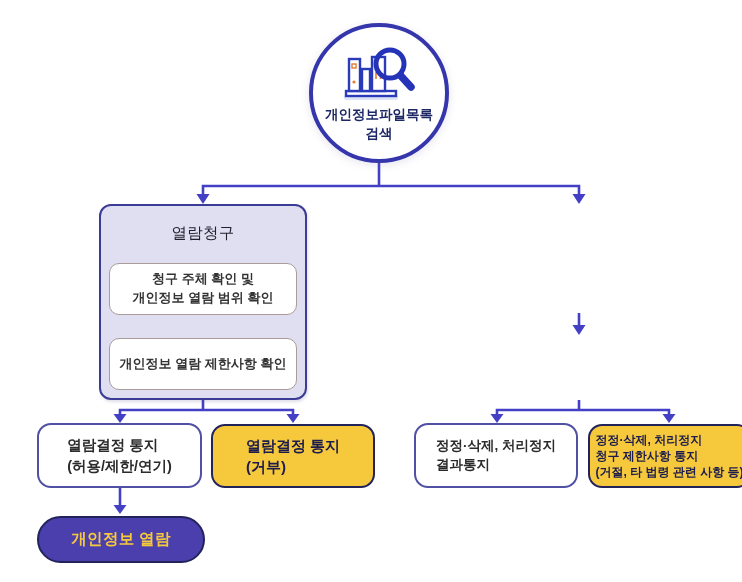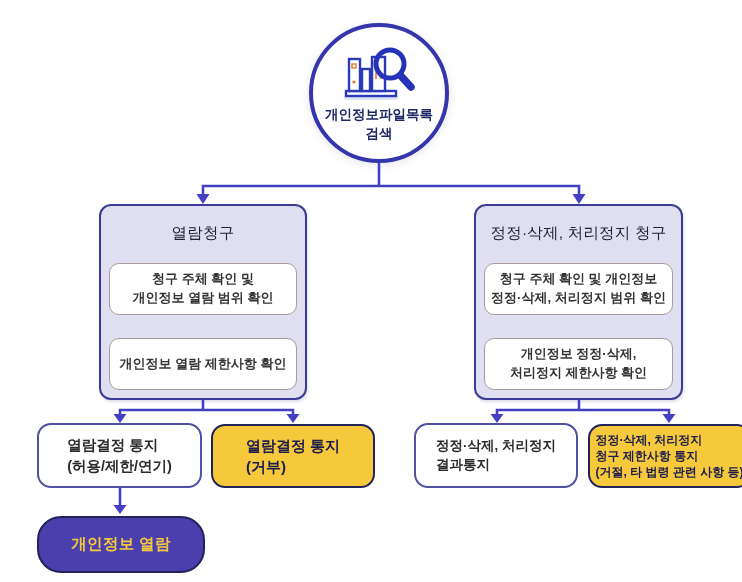--- a/index.html
+++ b/index.html
@@ -58,21 +58,21 @@
     background:#f6c93c;border:2.5px solid #23235c;
     font-weight:bold;color:#1b1b4d;
   }
   .outcome-wl{left:13px;top:423px;width:165px;height:65px;}
   .outcome-yl{left:187px;top:424px;width:164px;height:64px;font-size:15px;}
   .outcome-wr{left:390px;top:423px;width:164px;height:65px;font-size:13.5px;}
   .outcome-yr{left:564px;top:424px;width:163px;height:64px;font-size:12px;line-height:1.35;}
 
   
   .final-pill{
-    position:absolute;left:13px;top:516px;width:168px;height:57px;box-sizing:border-box;
+    position:absolute;left:13px;top:516px;width:168px;height:47px;box-sizing:border-box;
     background:#4b3fae;border:2.5px solid #23235c;border-radius:24px;z-index:2;
     display:flex;align-items:center;justify-content:center;
     font-size:15.5px;font-weight:bold;color:#f6c93c;letter-spacing:0.3px;
   }
 </style>
 </head>
 <body>
 
 <div class="canvas">
 
@@ -118,27 +118,20 @@
 검색</div>
   </div>
 
   <div class="panel panel-left">
     <div class="panel-header">열람청구</div>
     <div class="step step-1">청구 주체 확인 및
 개인정보 열람 범위 확인</div>
     <div class="step step-2">개인정보 열람 제한사항 확인</div>
   </div>
 
-  <div class="panel panel-right">
-    <div class="panel-header">정정·삭제, 처리정지 청구</div>
-    <div class="step step-1">청구 주체 확인 및 개인정보
-정정·삭제, 처리정지 범위 확인</div>
-    <div class="step step-2">개인정보 정정·삭제,
-처리정지 제한사항 확인</div>
-  </div>
 
   <div class="outcome outcome-white outcome-wl">열람결정 통지
 (허용/제한/연기)</div>
   <div class="outcome outcome-yellow outcome-yl">열람결정 통지
 (거부)</div>
   <div class="outcome outcome-white outcome-wr">정정·삭제, 처리정지
 결과통지</div>
   <div class="outcome outcome-yellow outcome-yr">정정·삭제, 처리정지
 청구 제한사항 통지
 (거절, 타 법령 관련 사항 등)</div>

